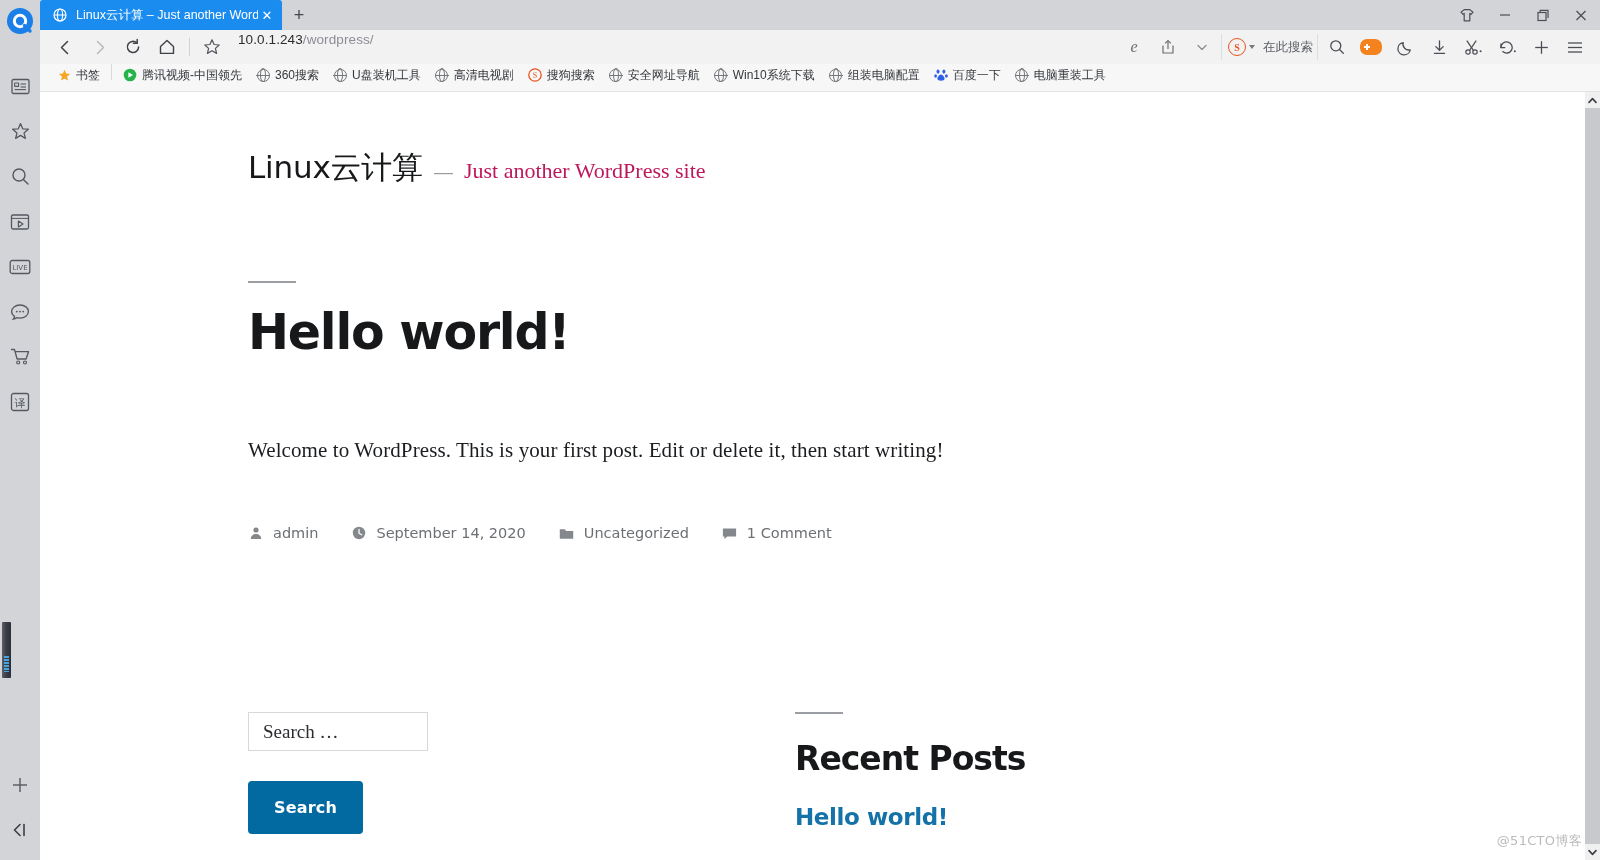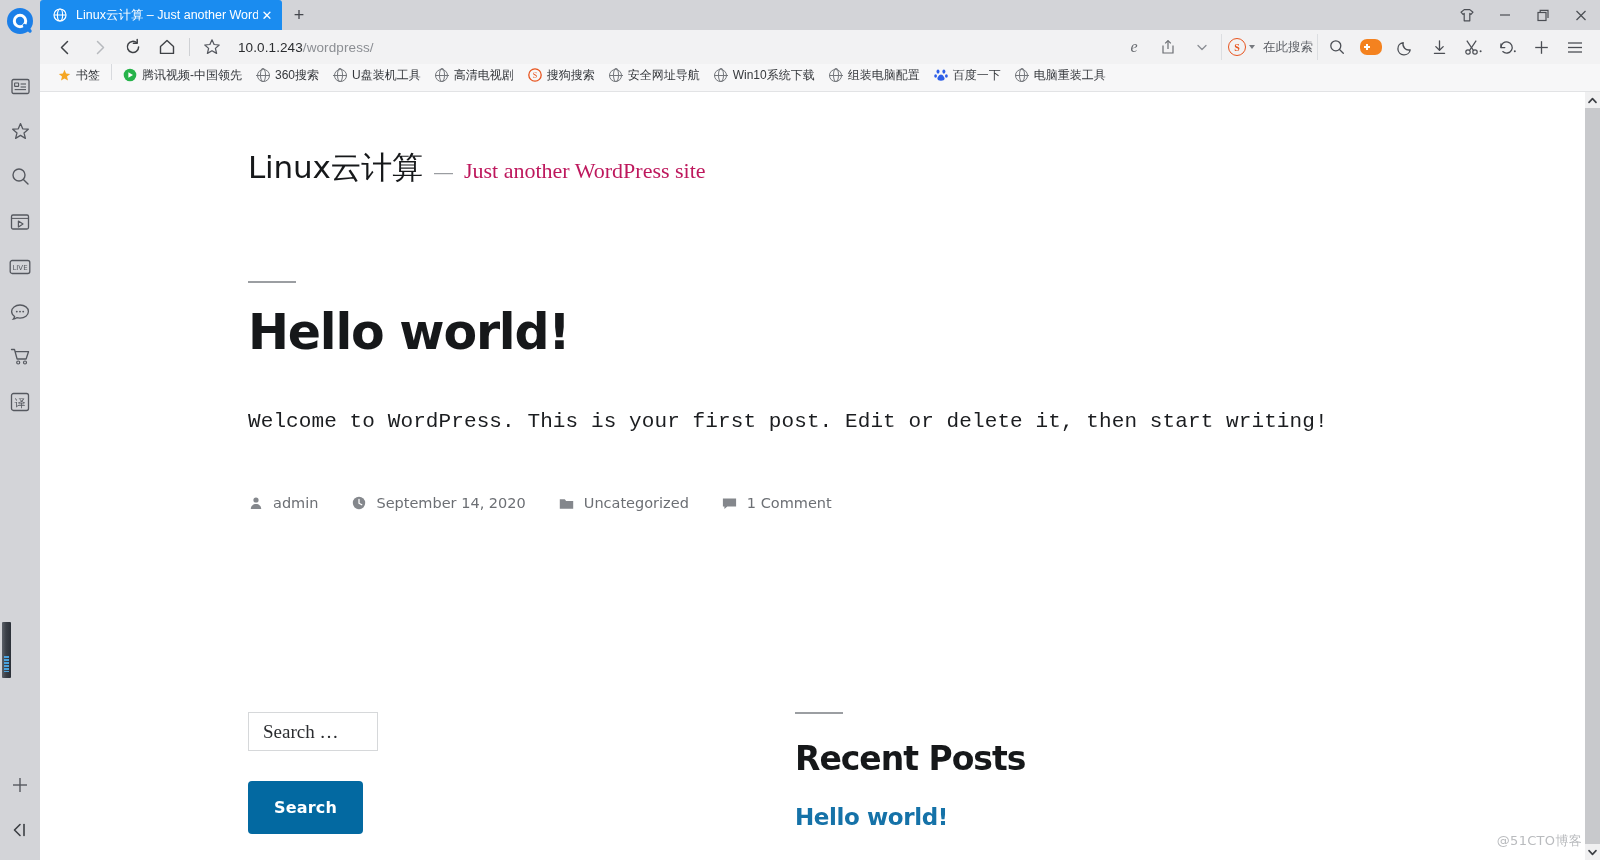--- a/index.html
+++ b/index.html
@@ -161,21 +161,21 @@
   .nav-btn.disabled { color: #b7babe; }
   .nav-sep {
     width: 1px; height: 18px;
     background: #cfd1d4;
     margin: 0 5px;
   }
   .addr {
     flex: 1 1 auto;
     height: 30px;
     display: flex;
-    align-items: center;
+    align-items: flex-start;
     padding-left: 9px;
     font-size: 13.5px;
     color: #2a2c2f;
     letter-spacing: .1px;
   }
   .addr .dim { color: #8b8e93; }
   .nav-right {
     display: flex;
     align-items: center;
   }
@@ -333,24 +333,24 @@
   .post-title {
     font-family: "DejaVu Sans", sans-serif;
     font-size: 49px;
     font-weight: bold;
     color: #16181a;
     letter-spacing: -1.2px;
     line-height: 1.05;
     margin: 0;
   }
   .post-body {
-    font-family: Liberation Mono, monospace;
+    font-family: Liberation Serif, serif;
     font-size: 21px;
     color: #1b1d20;
-    margin-top: 52px;
+    margin-top: 80px;
     letter-spacing: .1px;
   }
   .post-meta {
     margin-top: 62px;
     display: flex;
     align-items: center;
     font-family: "DejaVu Sans", sans-serif;
     font-size: 14.5px;
     color: #6c6f74;
   }
@@ -371,21 +371,21 @@
     left: 0; top: 620px;
     width: 100%;
     display: flex;
   }
   .col-search {
     width: 548px;
     padding-left: 208px;
     box-sizing: border-box;
   }
   .search-field {
-    width: 130px;
+    width: 180px;
     height: 39px;
     border: 1px solid #d6d8da;
     background: #fff;
     box-sizing: border-box;
     display: flex;
     align-items: center;
     padding-left: 14px;
     font-family: "Liberation Serif", serif;
     font-size: 19px;
     color: #2a2c2f;

